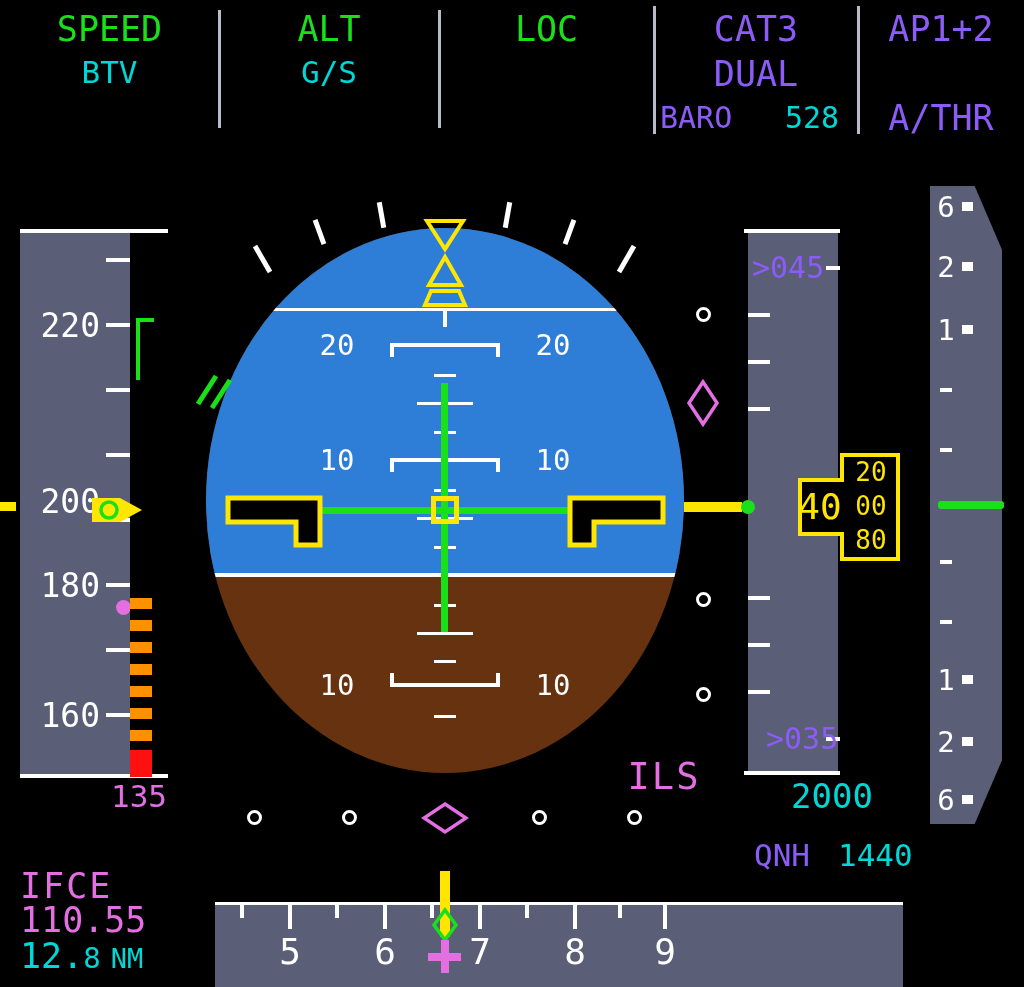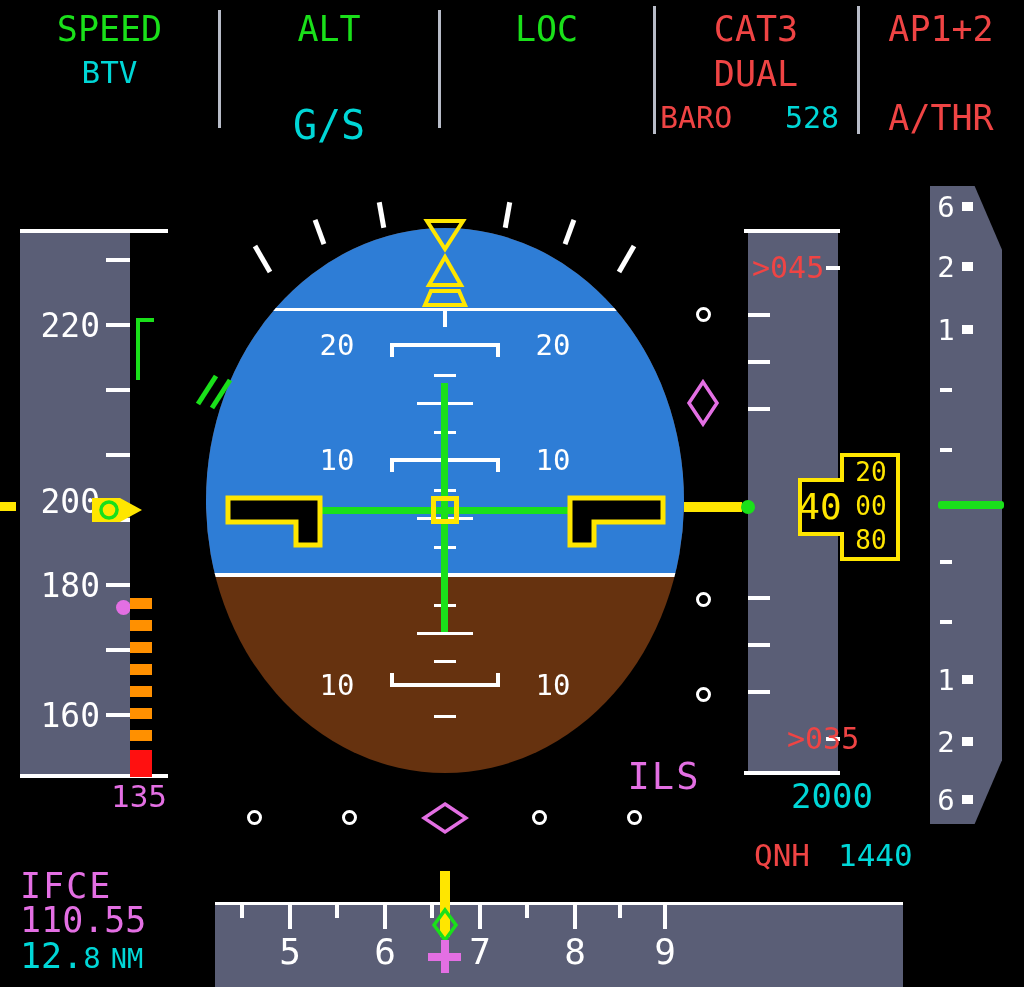--- a/index.html
+++ b/index.html
@@ -1,19 +1,19 @@
 <!DOCTYPE html>
 <html><head>
 <meta charset="utf-8">
 <style>
   html,body{margin:0;padding:0;background:#000;}
   #pfd{position:relative;width:1024px;height:987px;background:#000;overflow:hidden;
        font-family:"DejaVu Sans Mono","Liberation Mono",monospace;}
   .abs{position:absolute;}
-  .w{color:#ef4444}.g{color:#1ae01a}.c{color:#00d7d7}.m{color:#e36fe3}.y{color:#ffe600}
+  .w{color:#8b5cf6}.g{color:#1ae01a}.c{color:#00d7d7}.m{color:#e36fe3}.y{color:#ffe600}
   .ctr{text-align:center}
   .t{line-height:1;white-space:pre;}
   
   .fma-div{position:absolute;width:3px;background:#b8bcc8;}
   
   .spd-tick{position:absolute;left:106px;width:24px;height:4px;background:#fff;}
   .spd-num{position:absolute;left:14px;width:86px;text-align:right;font-size:33px;line-height:1;color:#fff;}
   
   .alt-tick{position:absolute;left:748px;width:22px;height:4px;background:#fff;}
   .alt-lbl-tick{position:absolute;left:826px;width:14px;height:4px;background:#fff;}
@@ -35,21 +35,21 @@
   .dot{position:absolute;width:9px;height:9px;border:3px solid #fff;border-radius:50%;}
 </style>
 </head>
 <body>
 
 <div id="pfd">
 
   <div class="abs t g ctr" style="left:0;top:12px;width:219px;font-size:35px;">SPEED</div>
   <div class="abs t c ctr" style="left:0;top:57px;width:219px;font-size:31px;">BTV</div>
   <div class="abs t g ctr" style="left:219px;top:12px;width:220px;font-size:35px;">ALT</div>
-  <div class="abs t c ctr" style="left:219px;top:57px;width:220px;font-size:40px;margin-top:48px;">G/S</div>
+  <div class="abs t c ctr" style="left:219px;top:57px;width:220px;font-size:31px;">G/S</div>
   <div class="abs t g ctr" style="left:439px;top:12px;width:215px;font-size:35px;">LOC</div>
   <div class="abs t w ctr" style="left:654px;top:12px;width:204px;font-size:35px;">CAT3</div>
   <div class="abs t w ctr" style="left:654px;top:57px;width:204px;font-size:35px;">DUAL</div>
   <div class="abs t w" style="left:660px;top:103px;font-size:30px;">BARO</div>
   <div class="abs t c" style="left:785px;top:103px;font-size:30px;">528</div>
   <div class="abs t w ctr" style="left:858px;top:12px;width:166px;font-size:35px;">AP1+2</div>
   <div class="abs t w ctr" style="left:858px;top:101px;width:166px;font-size:35px;">A/THR</div>
   <div class="fma-div" style="left:218px;top:10px;height:118px;"></div>
   <div class="fma-div" style="left:438px;top:10px;height:118px;"></div>
   <div class="fma-div" style="left:653px;top:6px;height:128px;"></div>
@@ -170,21 +170,21 @@
   <div class="abs" style="left:744px;top:771px;width:96px;height:4px;background:#fff;"></div>
   <div class="alt-tick" style="top:313px;"></div>
   <div class="alt-tick" style="top:360px;"></div>
   <div class="alt-tick" style="top:407px;"></div>
   <div class="alt-tick" style="top:596px;"></div>
   <div class="alt-tick" style="top:643px;"></div>
   <div class="alt-tick" style="top:690px;"></div>
   <div class="alt-lbl-tick" style="top:266px;"></div>
   <div class="alt-lbl-tick" style="top:737px;"></div>
   <div class="abs t w" style="left:752px;top:253px;font-size:30px;">&gt;045</div>
-  <div class="abs t w" style="left:787px;top:724px;font-size:30px;">&gt;035</div>
+  <div class="abs t w" style="left:766px;top:724px;font-size:30px;">&gt;035</div>
 
   <div class="abs" style="left:684px;top:502px;width:58px;height:10px;background:#ffe600;"></div>
   <div class="abs" style="left:741px;top:500px;width:14px;height:14px;border-radius:50%;background:#1ae01a;"></div>
 
   <svg class="abs" style="left:796px;top:448px;" width="108" height="118" viewBox="0 0 108 118">
     <path d="M4,32 H46 V7 H102 V111 H46 V86 H4 Z" fill="#000" stroke="#ffe600" stroke-width="4"></path>
   </svg>
   <div class="abs t y ctr" style="left:797px;top:489px;width:46px;font-size:36px;">40</div>
   <div class="abs t y ctr" style="left:844px;top:459px;width:54px;font-size:26px;">20</div>
   <div class="abs t y ctr" style="left:844px;top:493px;width:54px;font-size:26px;">00</div>

